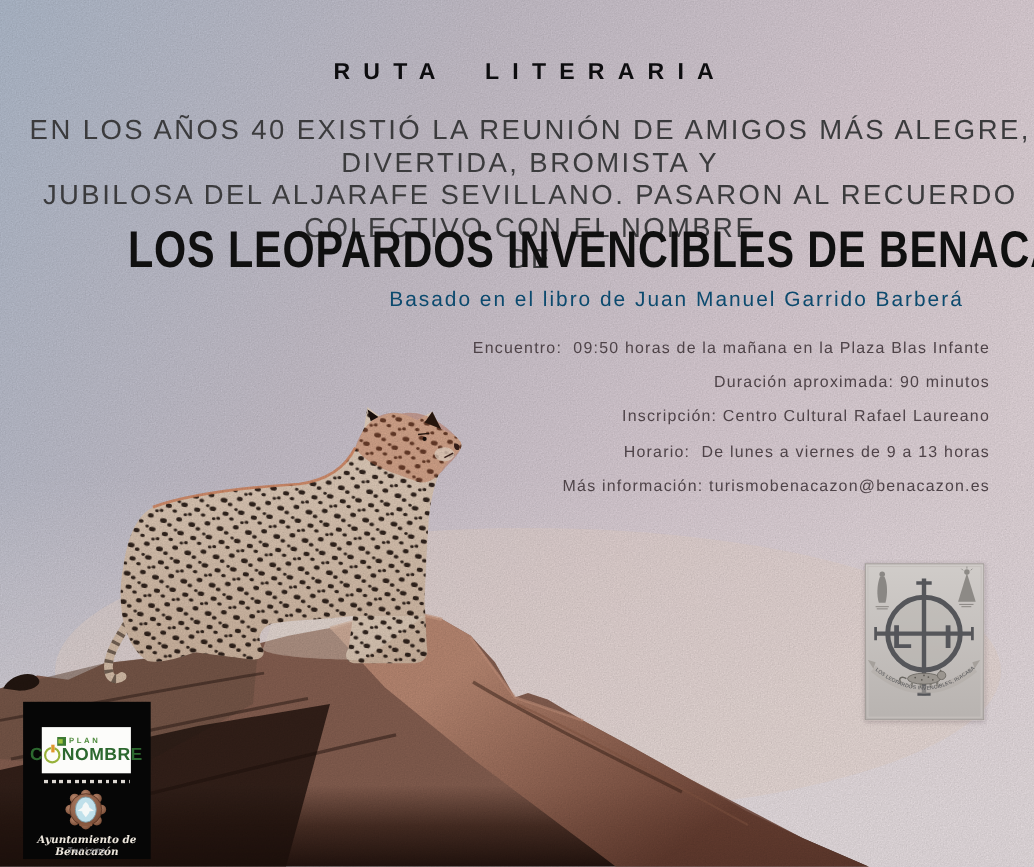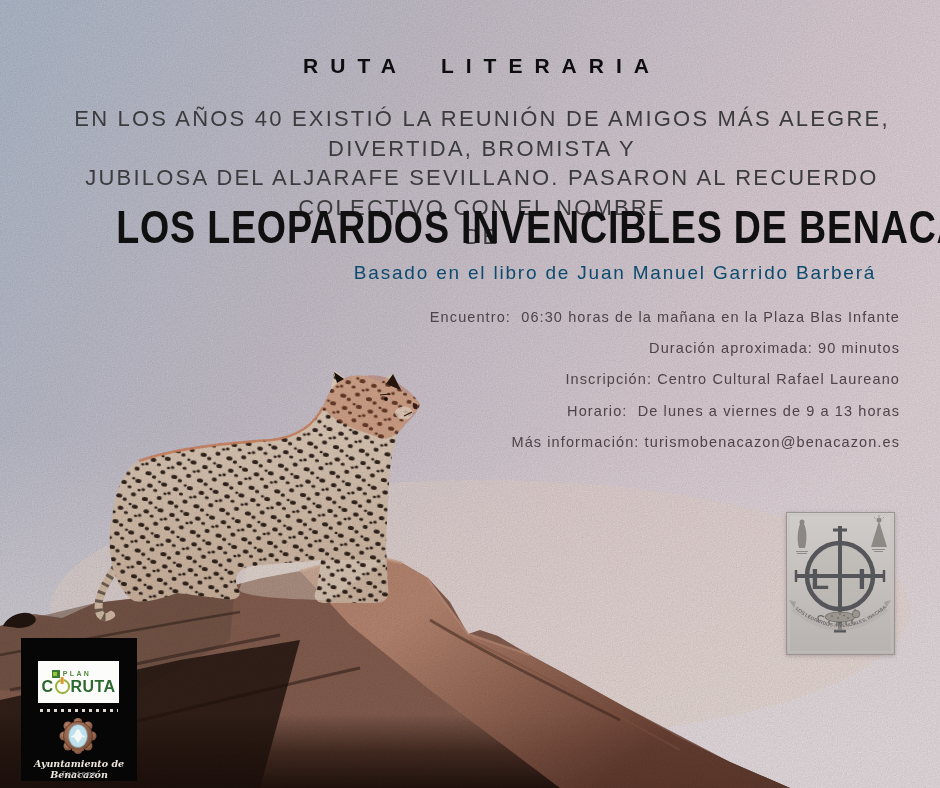--- a/index.html
+++ b/index.html
@@ -5,21 +5,21 @@
   html,body{margin:0;padding:0;}
   body{width:940px;height:788px;overflow:hidden;background:#cfc8d3;
        font-family:"Liberation Sans","DejaVu Sans",sans-serif;}
   .poster{position:relative;width:940px;height:788px;overflow:hidden;}
   .scene{position:absolute;inset:0;z-index:0;}
 
   
   .txt{position:absolute;left:0;right:0;text-align:center;z-index:2;}
   .kicker{top:54px;font-size:21px;font-weight:800;letter-spacing:12px;
           word-spacing:16px;color:#0d0d0f;transform:translateX(12px);}
-  .intro{top:104px;font-size:22px;line-height:29.5px;letter-spacing:2.2px;
+  .intro{top:104px;font-size:25px;line-height:29.5px;letter-spacing:2.2px;
          color:#3b3b3d;font-weight:400;margin-left:24px;}
   .title-wrap{top:199px;}
   .title-inner{display:inline-block;transform:scaleX(.8);transform-origin:50% 50%;
           font-size:47px;font-weight:700;letter-spacing:1px;color:#101010;white-space:nowrap;}
   .subtitle{top:262px;left:290px;right:0;font-size:19px;letter-spacing:1.8px;color:#0c4a6e;}
   .details{position:absolute;top:302px;right:40px;z-index:2;text-align:right;
            font-size:14.5px;line-height:31.2px;letter-spacing:1.1px;color:#4e4348;}
   .details div{white-space:pre;}
 
   
@@ -174,21 +174,21 @@
     <div>DE</div>
   </div>
 
   <div class="txt title-wrap">
     <span class="title-inner">LOS LEOPARDOS INVENCIBLES DE BENACAZÓN</span>
   </div>
 
   <div class="txt subtitle">Basado en el libro de Juan Manuel Garrido Barberá</div>
 
   <div class="details">
-    <div>Encuentro:  06:30 horas de la mañana en la Plaza Blas Infante</div>
+    <div>Encuentro:  09:50 horas de la mañana en la Plaza Blas Infante</div>
     <div>Duración aproximada: 90 minutos</div>
     <div>Inscripción: Centro Cultural Rafael Laureano</div>
     <div>Horario:  De lunes a viernes de 9 a 13 horas</div>
     <div>Más información: turismobenacazon@benacazon.es</div>
   </div>
 
   <svg class="emblem" viewBox="0 0 109 143">
     <defs>
       <linearGradient id="paperGrad" x1="0" y1="0" x2="0" y2="1">
         <stop offset="0" stop-color="#d0ccc9"></stop>
@@ -253,21 +253,21 @@
 
   <div class="sponsor">
     <div class="pc-box">
       <div class="pc-plan-row">
         <span class="pc-square"></span>
         <span class="pc-plan">PLAN</span>
       </div>
       <div class="pc-contigo">
         <span>C</span>
         <span class="power"></span>
-        <span>RUTA</span>
+        <span>NOMBRE</span>
       </div>
     </div>
 
     <div class="dashes"></div>
 
     <svg class="seal" viewBox="0 0 40 40">
       <defs>
         <radialGradient id="bronze" cx="0.4" cy="0.35" r="0.8">
           <stop offset="0" stop-color="#b5846a"></stop>
           <stop offset="1" stop-color="#6f432d"></stop>

